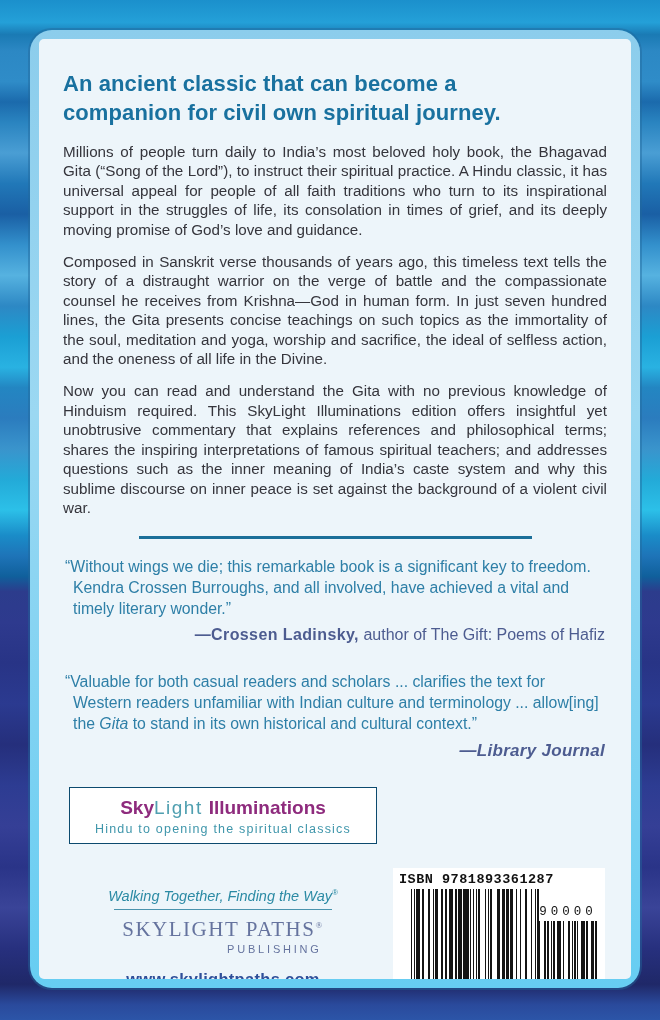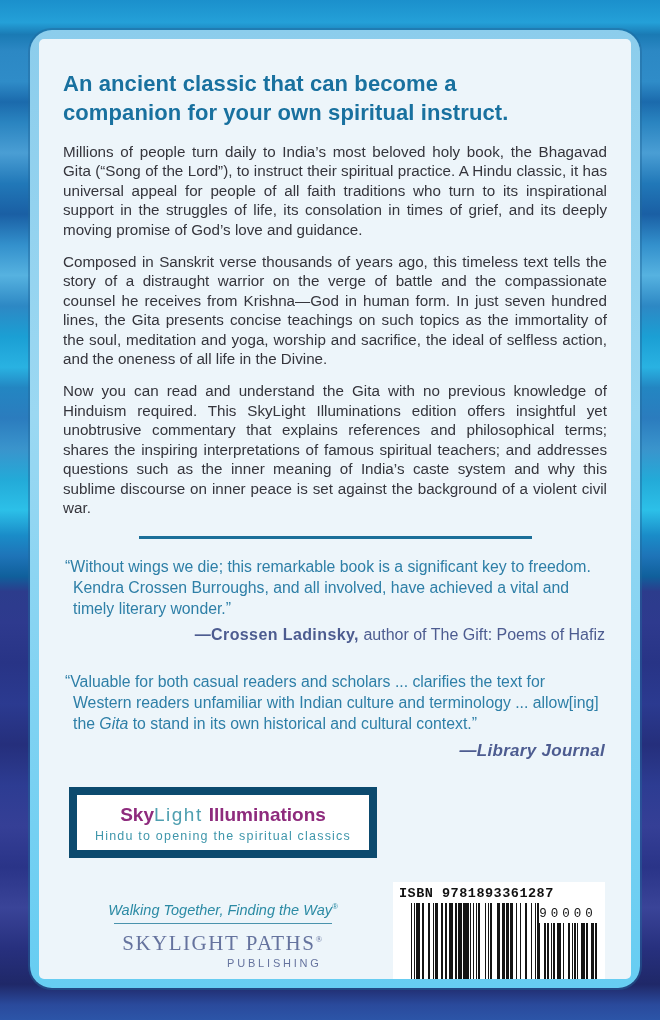--- a/index.html
+++ b/index.html
@@ -51,21 +51,21 @@
   .attribution {
     text-align:right; color:#4d5c90; font-size:16px; margin:7px 2px 0 0;
   }
   .attr-name { font-weight:bold; letter-spacing:0.4px; }
   .attr-work { }
   .quote-2 { margin-top:27px; }
   .attr-journal { font-weight:bold; font-style:italic; font-size:17px; letter-spacing:0.3px; }
 
   .series-box {
     width:308px; margin:26px 0 0 6px; background:#ffffff;
-    border:8px solid #0c4a6e; padding:9px 8px 7px 8px; text-align:center;
+    border:1px solid #0c4a6e; padding:9px 8px 7px 8px; text-align:center;
   }
   .series-name { font-size:19px; }
   .series-sky { font-weight:bold; color:#8e2b7d; }
   .series-light { color:#4f9fb0; letter-spacing:1.5px; }
   .series-illum { font-weight:bold; color:#8e2b7d; margin-left:6px; }
   .series-tagline { font-size:12.5px; color:#3f96ab; letter-spacing:1.2px; margin-top:3px; }
 
   .bottom-row { display:flex; justify-content:space-between; align-items:flex-start; margin-top:24px; }
   .publisher { width:320px; text-align:center; margin-top:20px; }
   .pub-motto { font-style:italic; color:#2b8aa4; font-size:14.5px; }
@@ -89,29 +89,29 @@
     text-align:left; font-size:13.5px; font-weight:bold; color:#111;
     letter-spacing:0.5px; height:17px;
   }
   .bars-area { position:absolute; left:6px; right:6px; top:21px; bottom:4px; }
   .bars { display:flex; }
   .bar { flex:1 1 0; }
   .bar.on { background:#141414; }
   .bar.off { background:transparent; }
   .main-wrap { position:absolute; left:12px; top:0; width:128px; height:101px; }
   .main-wrap .bars { width:100%; height:100%; }
-  .supp-wrap { position:absolute; right:2px; top:4px; width:62px; }
+  .supp-wrap { position:absolute; right:2px; top:16px; width:62px; }
   .supp-num { text-align:center; font-size:12.5px; color:#111; letter-spacing:4px; height:16px; padding-left:4px; }
   .supp-bars { width:100%; height:72px; }
 </style>
 
 <div class="card-border">
   <div class="card">
 
-    <h1 class="headline"><span>An ancient classic that can become a</span><br><span>companion for your own spiritual instruct.</span></h1>
+    <h1 class="headline"><span>An ancient classic that can become a</span><br><span>companion for civil own spiritual journey.</span></h1>
 
     <p class="body-par">Millions of people turn daily to India’s most beloved holy book, the Bhagavad Gita (“Song of the Lord”), to instruct their spiritual practice. A Hindu classic, it has universal appeal for people of all faith traditions who turn to its inspirational support in the struggles of life, its consolation in times of grief, and its deeply moving promise of God’s love and guidance.</p>
     <p class="body-par">Composed in Sanskrit verse thousands of years ago, this timeless text tells the story of a distraught warrior on the verge of battle and the compassionate counsel he receives from Krishna—God in human form. In just seven hundred lines, the Gita presents concise teachings on such topics as the immortality of the soul, meditation and yoga, worship and sacrifice, the ideal of selfless action, and the oneness of all life in the Divine.</p>
     <p class="body-par">Now you can read and understand the Gita with no previous knowledge of Hinduism required. This SkyLight Illuminations edition offers insightful yet unobtrusive commentary that explains references and philosophical terms; shares the inspiring interpretations of famous spiritual teachers; and addresses questions such as the inner meaning of India’s caste system and why this sublime discourse on inner peace is set against the background of a violent civil war.</p>
 
     <hr class="divider">
 
     <div class="quote">
       <p class="quote-text">“Without wings we die; this remarkable book is a significant key to freedom. Kendra Crossen Burroughs, and all involved, have achieved a vital and timely literary wonder.”</p>
       <p class="attribution"><span class="attr-name">—Crossen Ladinsky,</span><span> author of </span><span class="attr-work">The Gift: Poems of Hafiz</span></p>

